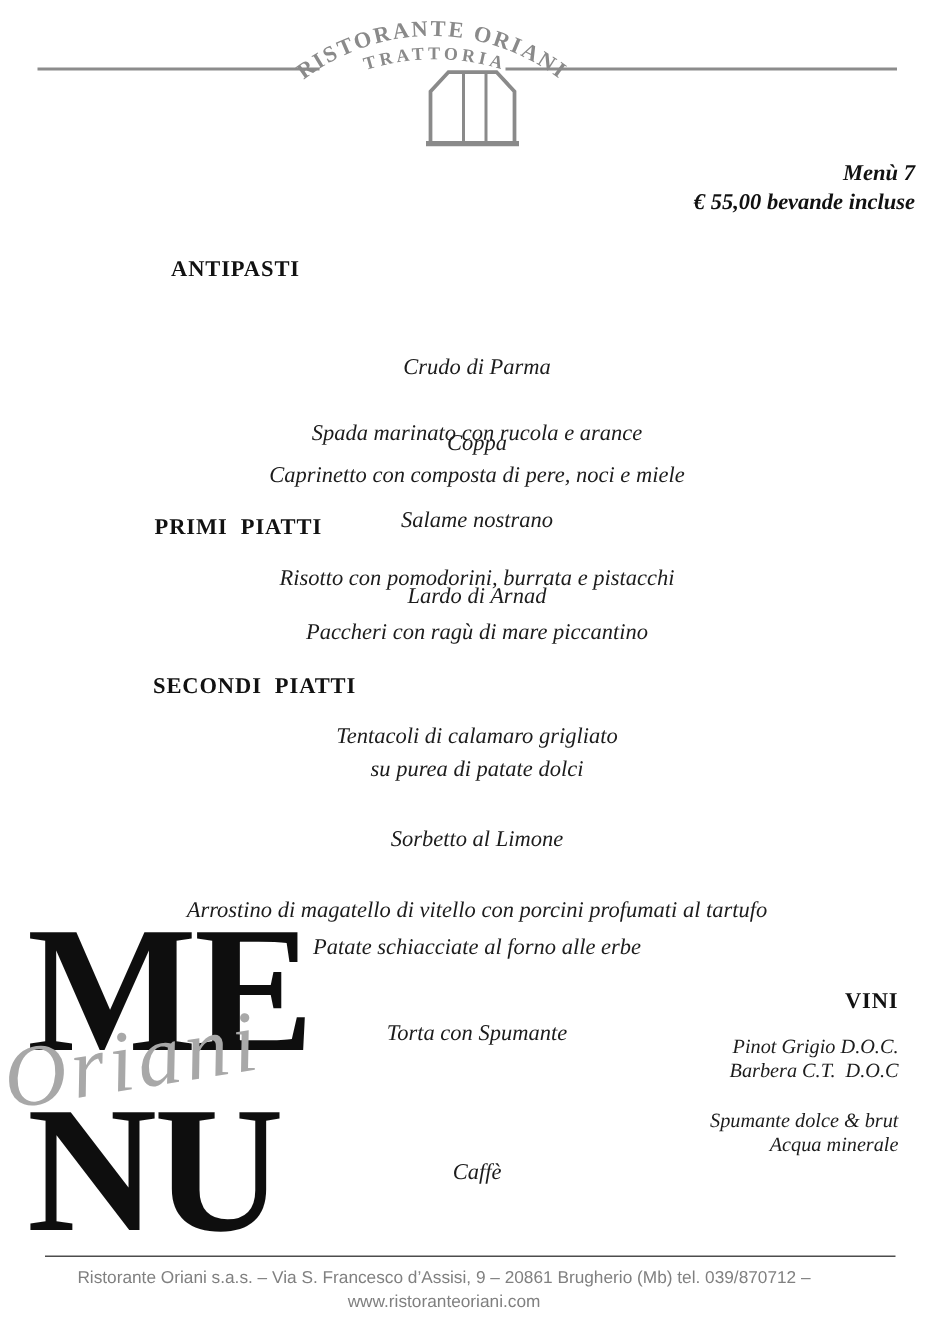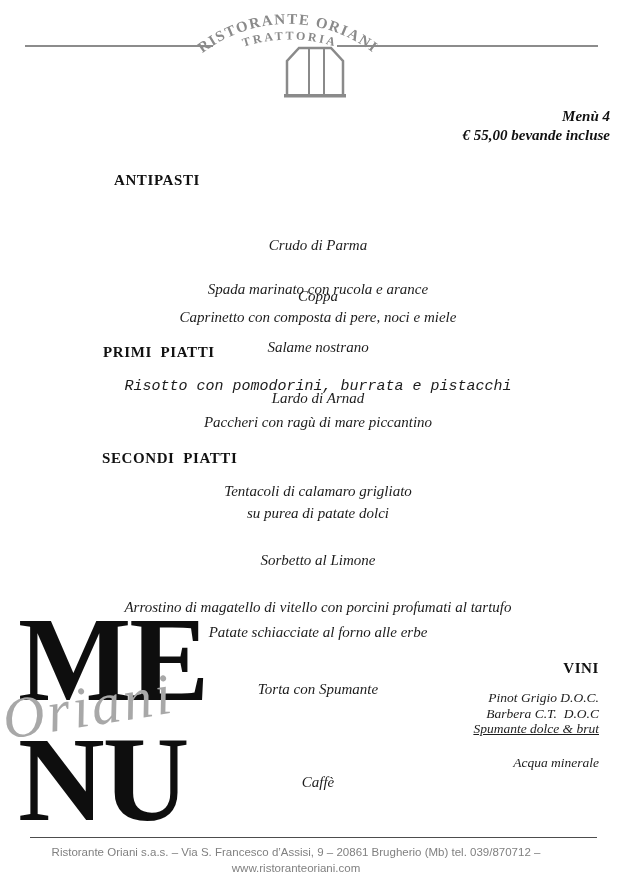--- a/index.html
+++ b/index.html
@@ -75,53 +75,53 @@
 
     <g stroke="#8a8a8a" fill="none">
       <path d="M 107,95 L 107,61 L 119,48 L 151,48 L 163,61 L 163,95" stroke-width="2.5"></path>
       <line x1="129" y1="49" x2="129" y2="95" stroke-width="2"></line>
       <line x1="144" y1="48" x2="144" y2="95" stroke-width="2"></line>
       <rect x="104" y="94" width="62" height="3.5" fill="#8a8a8a" stroke="none"></rect>
     </g>
   </svg>
 
   <div class="abs menu7">
-    <div>Menù 4</div>
+    <div>Menù 7</div>
     <div>€ 55,00 bevande incluse</div>
   </div>
 
   <div class="abs heading" style="left:114px; top:172px;">ANTIPASTI</div>
   <div class="abs center-line" style="top:203px;">
     <div>Crudo di Parma</div>
     <div>Coppa</div>
     <div>Salame nostrano</div>
     <div>Lardo di Arnad</div>
   </div>
   <div class="abs center-line" style="top:281px;">Spada marinato con rucola e arance</div>
   <div class="abs center-line" style="top:309px;">Caprinetto con composta di pere, noci e miele</div>
 
   <div class="abs heading" style="left:103px; top:344px;">PRIMI  PIATTI</div>
-  <div class="abs center-line" style="top:378px;font-family:Liberation Mono, monospace;">Risotto con pomodorini, burrata e pistacchi</div>
+  <div class="abs center-line" style="top:378px;">Risotto con pomodorini, burrata e pistacchi</div>
   <div class="abs center-line" style="top:414px;">Paccheri con ragù di mare piccantino</div>
 
   <div class="abs heading" style="left:102px; top:450px;">SECONDI  PIATTI</div>
   <div class="abs center-line" style="top:483px;">Tentacoli di calamaro grigliato</div>
   <div class="abs center-line" style="top:552px;">Sorbetto al Limone</div>
   <div class="abs center-line" style="top:505px;">su purea di patate dolci</div>
   <div class="abs center-line" style="top:599px;">Arrostino di magatello di vitello con porcini profumati al tartufo</div>
   <div class="abs center-line" style="top:624px;">Patate schiacciate al forno alle erbe</div>
 
   <div class="abs wm-line" style="top:600px;">ME</div>
   <div class="abs wm-line" style="top:720px;">NU</div>
   <div class="abs wm-script">Oriani</div>
 
   <div class="abs heading" style="right:25px; top:660px; text-align:right;">VINI</div>
   <div class="abs vini-line" style="top:690px;">Pinot Grigio D.O.C.</div>
   <div class="abs vini-line" style="top:706px;">Barbera C.T.  D.O.C</div>
-  <div class="abs vini-line" style="top:721px;text-decoration:underline;">Spumante dolce &amp; brut</div>
+  <div class="abs vini-line" style="top:739px;">Spumante dolce &amp; brut</div>
   <div class="abs vini-line" style="top:755px;margin-left:32px;">Acqua minerale</div>
 
   <div class="abs center-line" style="top:681px;">Torta con Spumante</div>
   <div class="abs center-line" style="top:774px;">Caffè</div>
 
   <div class="abs footer-rule"></div>
   <div class="abs footer-text">
     <div>Ristorante Oriani s.a.s. – Via S. Francesco d’Assisi, 9 – 20861 Brugherio (Mb) tel. 039/870712 –</div>
     <div>www.ristoranteoriani.com</div>
   </div>

